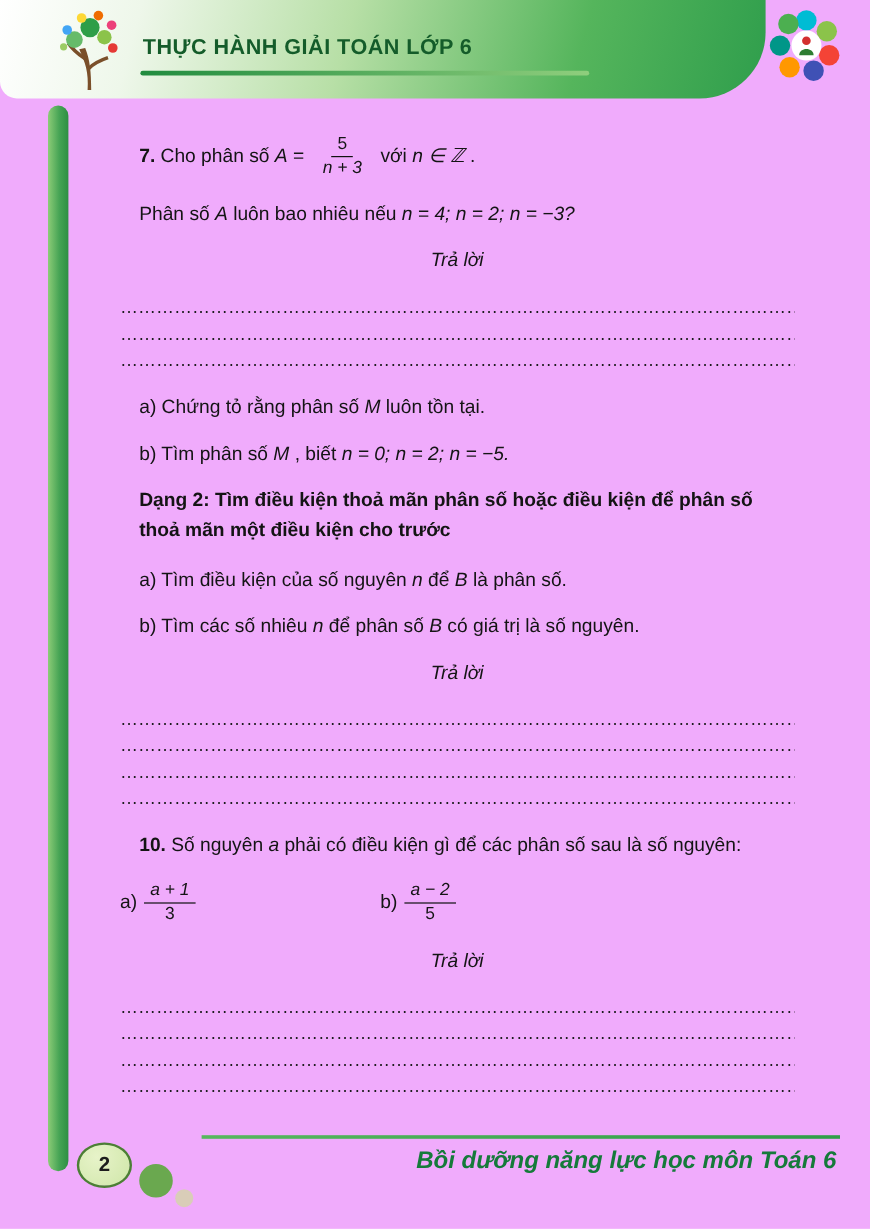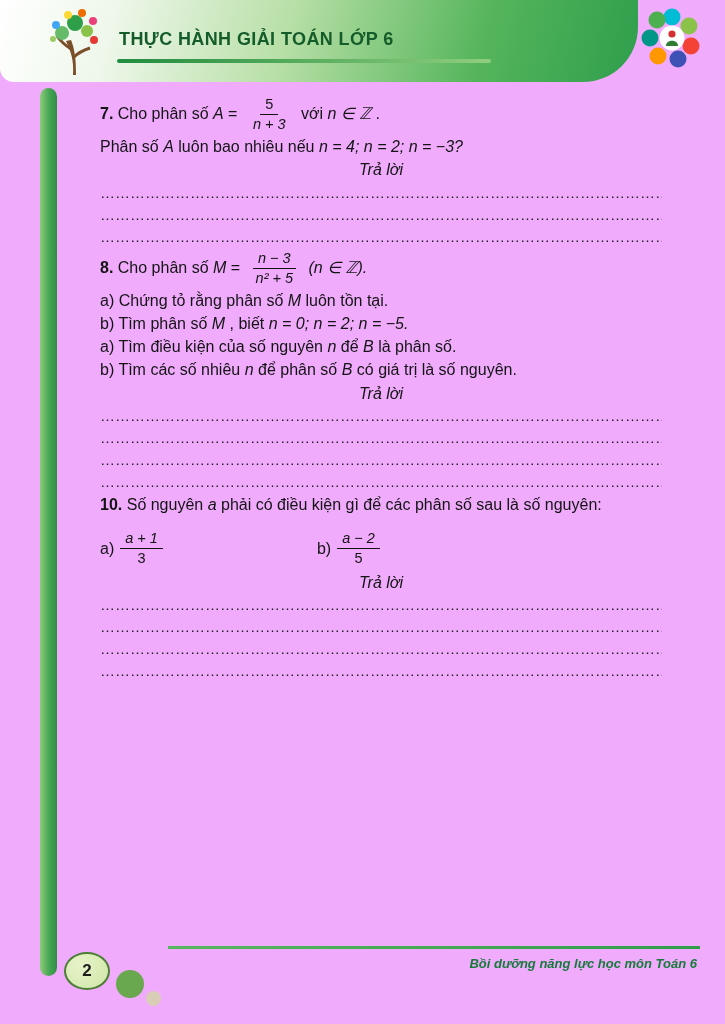--- a/index.html
+++ b/index.html
@@ -34,21 +34,21 @@
     position: absolute; left: 40px; top: 88px; width: 17px; height: 888px;
     border-radius: 9px;
     background: linear-gradient(to right, #8ccc77, #46a455 55%, #2e8f43);
   }
 
   
   .content {
     position: absolute; left: 100px; top: 94px; width: 562px;
     font-size: 16px; line-height: 1.45;
   }
-  .content p { margin: 0; }
+  .content p { margin: 16px; }
   .mi { font-style: italic; }
   .pnum { font-weight: bold; }
   .frac {
     display: inline-flex; flex-direction: column; align-items: center;
     vertical-align: middle; margin: 2px 6px; font-size: 14.5px; line-height: 1.18;
   }
   .frac .fnum { padding: 0 5px 1px; border-bottom: 1.4px solid #111; }
   .frac .fden { padding: 1px 5px 0; }
   .ans-label { text-align: center; font-style: italic; margin: 4px 0 2px; }
   .dots { white-space: nowrap; overflow: hidden; height: 22px; line-height: 22px; font-size: 15px; color: #1c1c1c; }
@@ -67,21 +67,21 @@
   .frac-row .item { display: flex; align-items: center; }
   .frac-row .item-b { margin-left: 148px; }
 
   
   .footer-rule {
     position: absolute; left: 168px; top: 946px; width: 532px; height: 3px;
     background: linear-gradient(to right, #57b75e, #2f9e48);
   }
   .footer-text {
     position: absolute; right: 28px; top: 956px;
-    color: #157a3a; font-weight: bold; font-style: italic; font-size: 13px;
+    color: #157a3a; font-weight: bold; font-style: italic; font-size: 20px;
   }
   .page-badge {
     position: absolute; left: 64px; top: 952px; width: 46px; height: 38px;
     background: radial-gradient(circle at 35% 30%, #e7f3c9, #cfe6a8);
     border: 2.5px solid #4c7f35; border-radius: 50%;
     display: flex; align-items: center; justify-content: center;
     font-weight: bold; font-size: 17px; color: #1d1d1d;
   }
   .dot-green { position: absolute; left: 116px; top: 970px; width: 28px; height: 28px; background: #6aa84f; border-radius: 50%; }
   .dot-beige { position: absolute; left: 146px; top: 991px; width: 15px; height: 15px; background: #d9cdb8; border-radius: 50%; }
@@ -150,43 +150,33 @@
       <span class="mi">A</span>
       <span>luôn bao nhiêu nếu</span>
       <span class="mi">n = 4; n = 2; n = −3?</span>
     </p>
 
     <p class="ans-label">Trả lời</p>
     <div class="dots">…………………………………………………………………………………………………………………………………………………………………………………..</div>
     <div class="dots">…………………………………………………………………………………………………………………………………………………………………………………..</div>
     <div class="dots">…………………………………………………………………………………………………………………………………………………………………………………..</div>
 
-    <p class="p8-l1">
-      <span class="pnum">8.</span>
-      <span>Cho phân số</span>
-      <span class="mi">M</span>
-      <span>=</span>
-      <span class="frac">
-          <span class="fnum mi">n − 3</span>
-          <span class="fden mi">n² + 5</span>
-        </span>
-      <span class="mi">(n ∈ ℤ).</span>
-    </p>
     <p class="p8-a">
       <span>a) Chứng tỏ rằng phân số</span>
       <span class="mi">M</span>
       <span>luôn tồn tại.</span>
     </p>
     <p class="p8-b">
       <span>b) Tìm phân số</span>
       <span class="mi">M</span>
       <span>, biết</span>
       <span class="mi">n = 0; n = 2; n = −5.</span>
     </p>
 
+    <p class="heading">Dạng 2: Tìm điều kiện thoả mãn phân số hoặc điều kiện để phân số thoả mãn một điều kiện cho trước</p>
 
     <p class="p9-a">
       <span>a) Tìm điều kiện của số nguyên</span>
       <span class="mi">n</span>
       <span>để</span>
       <span class="mi">B</span>
       <span>là phân số.</span>
     </p>
     <p class="p9-b">
       <span>b) Tìm các số nhiêu</span>

